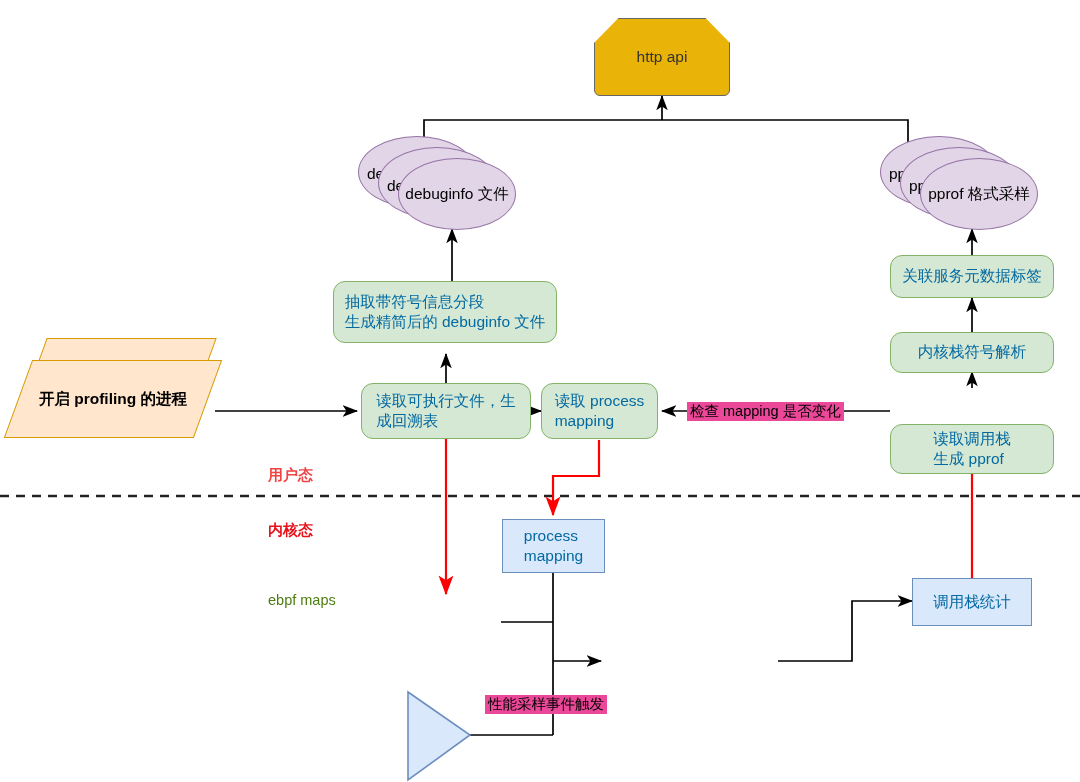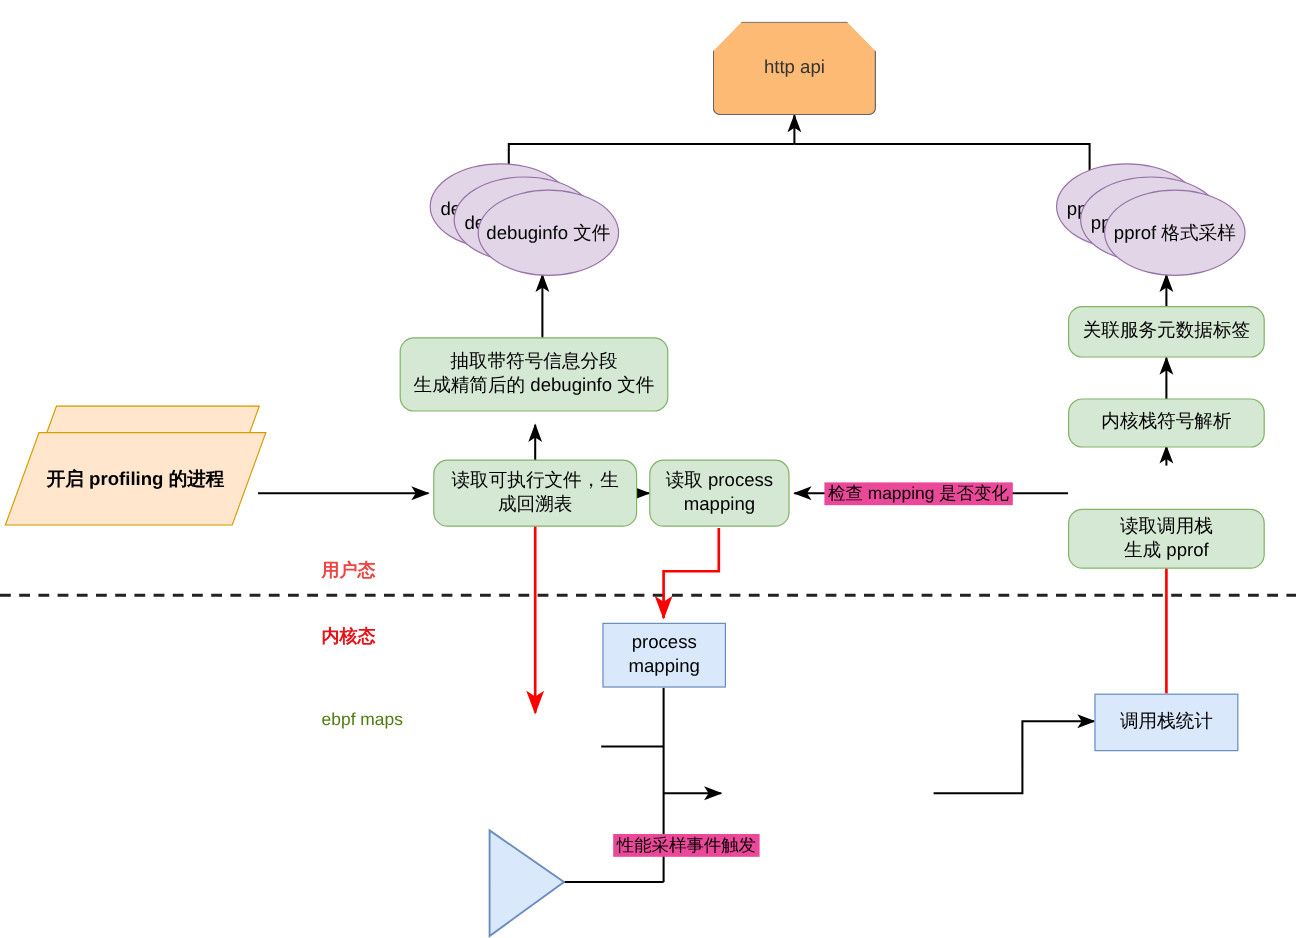--- a/index.html
+++ b/index.html
@@ -23,23 +23,23 @@
     top: 0;
     width: 1080px;
     height: 782px;
   }
   .node {
     position: absolute;
     box-sizing: border-box;
     display: flex;
     align-items: center;
     justify-content: center;
-    text-align: center;
+    text-align: left;
     line-height: 1.32;
-    color: #000000;
+    color: #0369a1;
     white-space: pre-line;
   }
   .node-green {
     background: #d5e8d4;
     border: 1.5px solid #82b366;
     border-radius: 12px;
     font-size: 15.5px;
   }
   .node-blue {
     background: #dae8fc;
@@ -114,21 +114,21 @@
     position: absolute;
     display: flex;
     align-items: center;
     justify-content: center;
     font-size: 15.5px;
     color: #000000;
     white-space: nowrap;
   }
   .http-api {
     position: absolute;
-    background: #fdba74;
+    background: #eab308;
     border: 1.5px solid #666666;
     box-sizing: border-box;
     display: flex;
     align-items: center;
     justify-content: center;
     font-size: 15.5px;
     color: #333333;
     clip-path: polygon(18% 0%, 82% 0%, 100% 32%, 100% 100%, 0% 100%, 0% 32%);
     border-radius: 6px;
   }
@@ -227,15 +227,15 @@
   <div class="node node-blue" style="left:912px; top:578px; width:120px; height:48px;">调用栈统计</div>
 
   <svg style="position:absolute; left:406px; top:690px; width:66px; height:92px;" viewBox="0 0 66 92">
     <polygon points="2,2 64,45 2,90" fill="#dae8fc" stroke="#6c8ebf" stroke-width="1.6"></polygon>
   </svg>
 
   <div class="label-text label-user" style="left:268px; top:466px;">用户态</div>
   <div class="label-text label-kernel" style="left:268px; top:521px;">内核态</div>
   <div class="label-text" style="left:268px; top:592px;">ebpf maps</div>
   <div class="edge-label" style="left:687px; top:402px;">检查 mapping 是否变化</div>
-  <div class="edge-label" style="left:511px; top:695px;">性能采样事件触发</div>
+  <div class="edge-label" style="left:485px; top:695px;">性能采样事件触发</div>
 
 </div>
 
 </body></html>

